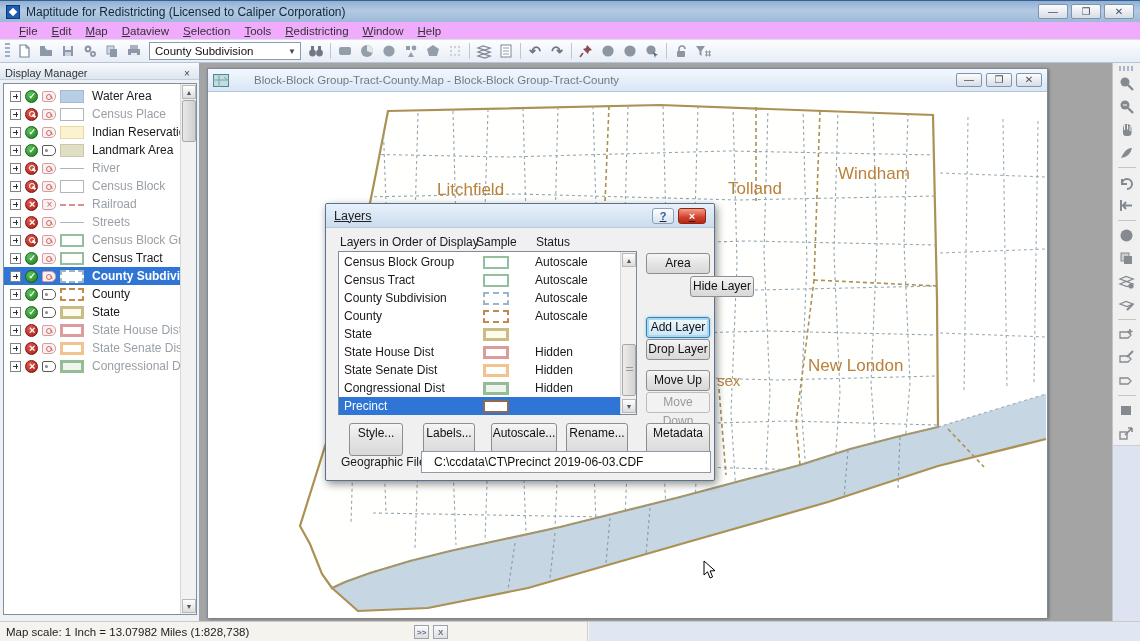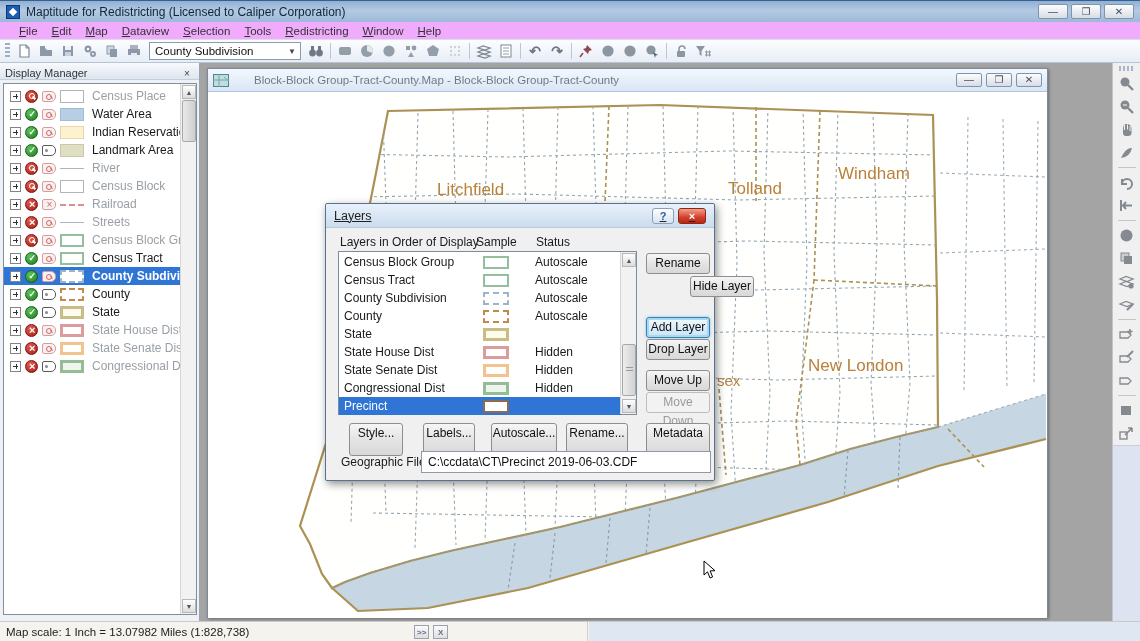--- a/index.html
+++ b/index.html
@@ -137,21 +137,21 @@
   .dlg-thumb::before { content:""; position:absolute; left:3px; top:22px; width:7px; height:5px;
     background:repeating-linear-gradient(#9a9a9a 0 1px, transparent 1px 2.5px); }
   .btn { background:linear-gradient(#f6f6f6,#e4e4e4 50%,#d8d8d8); border:1px solid #8e8e8e; border-radius:3px;
     font-size:12px; color:#111; text-align:center; }
   .dlg-btn { position:absolute; left:320px; width:64px; height:21px; line-height:19px; }
   .dlg-btn.focused { border:1px solid #3c7fb1; box-shadow:0 0 0 2px #a9d9f2 inset, 0 0 3px #7fc4e8; background:linear-gradient(#f2fafe,#dceef9 50%,#c8e4f5); }
   .dlg-btn.disabled { color:#9a9a9a; border-color:#bdbdbd; background:#f2f2f2; }
   .bottom-btn { position:absolute; top:219px; height:33px; line-height:19px; }
   .geo-label { position:absolute; left:15px; top:251px; font-size:12px; color:#1a1a1a; }
   .geo-field { position:absolute; left:95px; top:247px; width:290px; height:22px; background:#fff; border:1px solid #8e9aa6;
-    font-size:12px; color:#111; line-height:20px; padding-left:6px; white-space:nowrap; overflow:hidden; }
+    font-size:12px; color:#111; line-height:20px; padding-left:12px; white-space:nowrap; overflow:hidden; }
 
   
   .statusbar { position:absolute; left:0; top:621px; width:1140px; height:32px; background:#f4f3ee; border-top:1px solid #c9c9c9; }
   .sb-left { position:absolute; left:0; top:0; width:588px; height:20px; border-right:1px solid #cfcfcf; display:flex; align-items:center; }
   .sb-text { padding-left:6px; font-size:11.5px; color:#222; }
   .sb-btn { width:15px; height:14px; margin-left:4px; background:linear-gradient(#fbfbfb,#dfdfdf); border:1px solid #9aa2ad;
     font-size:8px; color:#5a708c; text-align:center; line-height:13px; font-weight:bold; }
   .sb-btn.first { margin-left:165px; }
   .sb-right { position:absolute; left:589px; top:0; width:551px; height:20px; background:#dfe7f3; }
   .sb-grip { position:absolute; right:2px; bottom:2px; width:12px; height:12px;
@@ -448,33 +448,33 @@
     </div>
   </div>
 
   <div class="dm">
     <div class="dm-header">
       <span class="dm-title">Display Manager</span>
       <span class="dm-close">×</span>
     </div>
     <div class="dm-list">
       <div class="dm-rows">
+          <div class="dm-row">
+          <span class="exp"></span>
+          <span class="st st-check"></span>
+          <span class="tagi tag-pale-zoom"></span>
+          <span class="sw sw-water"></span>
+          <span class="name">Water Area</span>
+        </div>
           <div class="dm-row dim">
           <span class="exp"></span>
           <span class="st st-zoom"></span>
           <span class="tagi tag-pale-zoom"></span>
           <span class="sw sw-box-white"></span>
           <span class="name">Census Place</span>
-        </div>
-          <div class="dm-row">
-          <span class="exp"></span>
-          <span class="st st-check"></span>
-          <span class="tagi tag-pale-zoom"></span>
-          <span class="sw sw-water"></span>
-          <span class="name">Water Area</span>
         </div>
           <div class="dm-row">
           <span class="exp"></span>
           <span class="st st-check"></span>
           <span class="tagi tag-pale-zoom"></span>
           <span class="sw sw-cream"></span>
           <span class="name">Indian Reservation</span>
         </div>
           <div class="dm-row">
           <span class="exp"></span>
@@ -708,21 +708,21 @@
           <span class="sw sw-precinct"></span>
           <span class="status"></span>
         </div>
         </div>
       <div class="dlg-scroll">
         <div class="scroll-arrow" style="top:1px;">▲</div>
         <div class="dlg-thumb"></div>
         <div class="scroll-arrow" style="bottom:1px;">▼</div>
       </div>
     </div>
-    <div class="btn dlg-btn" style="top:49px;">Rename</div>
+    <div class="btn dlg-btn" style="top:49px;">Area</div>
     <div class="btn dlg-btn" style="top:72px;margin-left:44px;">Hide Layer</div>
     <div class="btn dlg-btn focused" style="top:113px;">Add Layer</div>
     <div class="btn dlg-btn" style="top:135px;">Drop Layer</div>
     <div class="btn dlg-btn" style="top:166px;">Move Up</div>
     <div class="btn dlg-btn disabled" style="top:188px;">Move Down</div>
     <div class="btn bottom-btn" style="left:23px; width:54px;">Style...</div>
     <div class="btn bottom-btn" style="left:97px; width:52px;">Labels...</div>
     <div class="btn bottom-btn" style="left:165px; width:66px;">Autoscale...</div>
     <div class="btn bottom-btn" style="left:240px; width:62px;">Rename...</div>
     <div class="btn bottom-btn" style="left:320px; width:64px;">Metadata</div>

